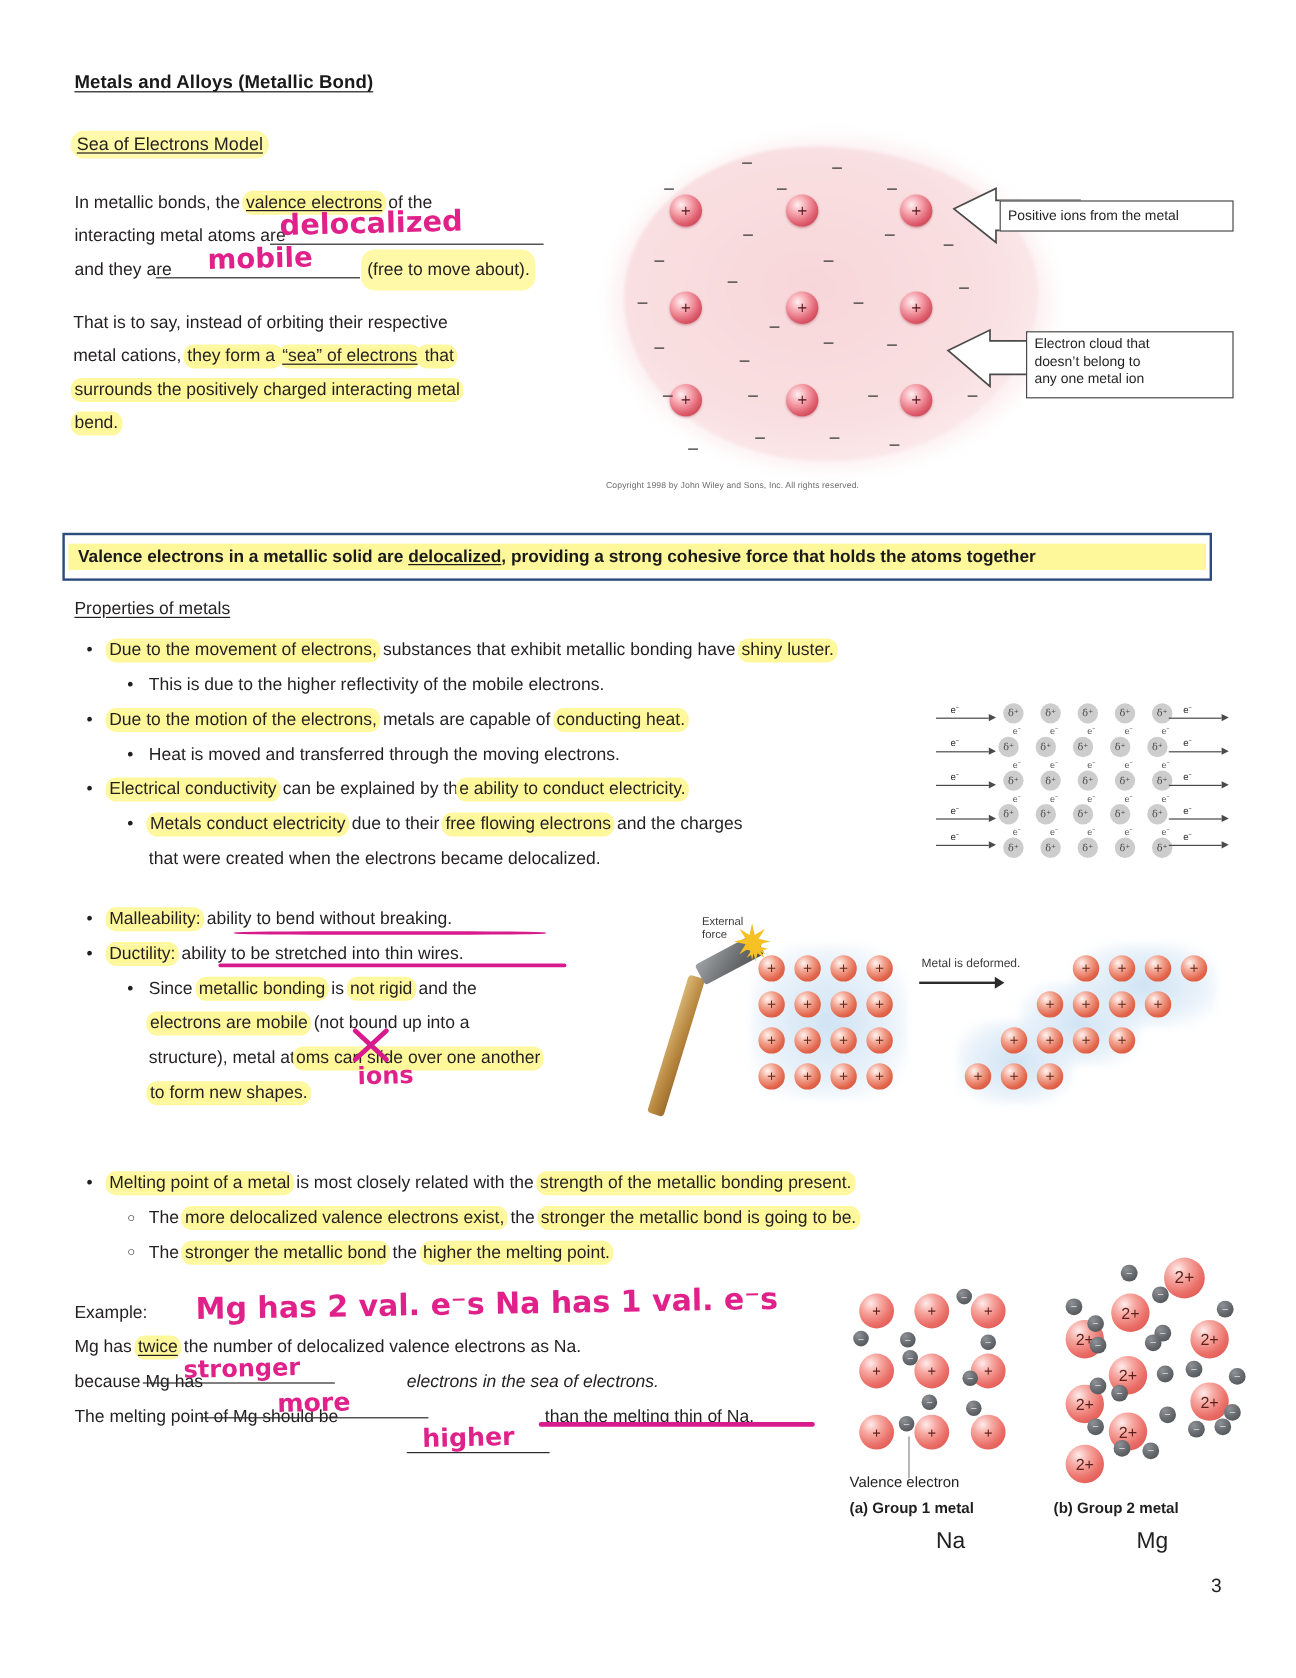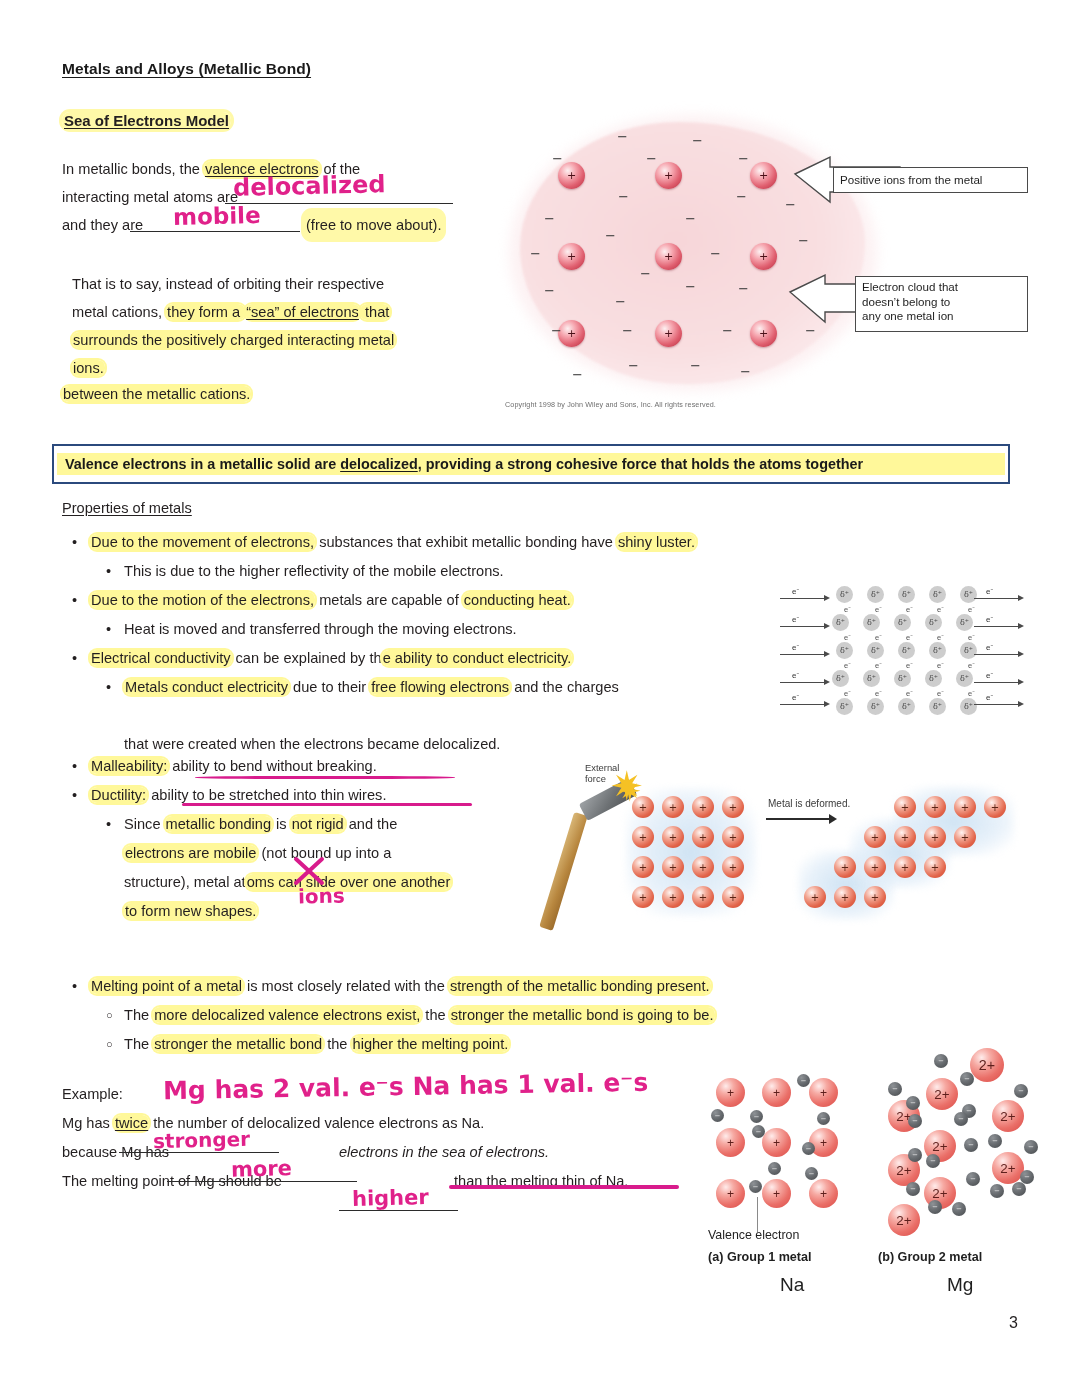--- a/index.html
+++ b/index.html
@@ -168,21 +168,21 @@
   .fig4 .sym { position:absolute; font-size:19px; color:#1f1f1f; }
   .fig4 .leader { position:absolute; width:1px; background:#8a8a8a; }
 </style>
 </head>
 <body>
 
 <div class="page">
 
   <h1 class="doc-title">Metals and Alloys (Metallic Bond)</h1>
 
-  <div class="sec-head" style="left:62px; top:112px;font-weight:bold;">
+  <div class="sec-head" style="left:62px; top:112px;">
     <span class="hl-soft">Sea of Electrons Model</span>
   </div>
 
   <div class="para" style="left:62px; top:155px; width:430px;">
     <div style="position:relative; height:28px;">
       <span>In metallic bonds, the </span><span class="hl u">valence electrons</span><span> of the</span>
     </div>
     <div style="position:relative; height:28px;">
       <span>interacting metal atoms are</span>
     </div>
@@ -191,31 +191,30 @@
       <span class="hl-soft" style="position:absolute; left:242px; top:0;">(free to move about).</span>
     </div>
   </div>
 
   <div class="blank-line" style="left:225px; top:203px; width:228px;"></div>
   <div class="hand" style="left:233px; top:172px; font-size:24px;">delocalized</div>
 
   <div class="blank-line" style="left:130px; top:231px; width:170px;"></div>
   <div class="hand" style="left:173px; top:203px; font-size:23px;">mobile</div>
 
-  <div class="para" style="left:72px; top:255px; width:450px;margin-top:15px;">
+  <div class="para" style="left:61px; top:255px; width:450px;">
     <div><span>That is to say, instead of orbiting their respective</span></div>
     <div>
       <span>metal cations, </span><span class="hl">they form a </span><span class="hl u">“sea” of electrons</span><span class="hl"> that</span>
     </div>
     <div><span class="hl">surrounds the positively charged interacting metal</span></div>
-    <div><span class="hl">ions.</span></div>
+    <div><span class="hl">bend.</span></div>
   </div>
 
   <div class="para" style="left:62px; top:380px; width:460px;">
-    <div><span class="hl">between the metallic cations.</span></div>
   </div>
 
   <div class="fig1">
     <div class="blob2"></div>
     <div class="blob"></div>
 
     <div class="ion" style="left:58px;  top:50px;">+</div>
     <div class="ion" style="left:155px; top:50px;">+</div>
     <div class="ion" style="left:250px; top:50px;">+</div>
     <div class="ion" style="left:58px;  top:131px;">+</div>
@@ -301,21 +300,21 @@
     <div style="position:relative; padding-left:28px;">
       <span style="position:absolute; left:10px; top:0;">•</span>
       <span class="hl">Electrical conductivity</span><span> can be explained by th</span><span class="hl">e ability to conduct electricity.</span>
     </div>
 
     <div style="position:relative; padding-left:62px;">
       <span style="position:absolute; left:44px; top:0;">•</span>
       <span class="hl">Metals conduct electricity</span><span> due to their </span><span class="hl">free flowing electrons</span><span> and the charges</span>
     </div>
 
-    <div style="position:relative; padding-left:62px;margin-top:28px;">
+    <div style="position:relative; padding-left:62px;">
       <span>that were created when the electrons became delocalized.</span>
     </div>
   </div>
 
   <div class="fig2">
 
     <div id="f2-lattice">
         <div class="latt" style="left: 58px; top: 14px;">δ⁺</div>
         <div class="latt" style="left: 89px; top: 14px;">δ⁺</div>
         <div class="latt" style="left: 120px; top: 14px;">δ⁺</div>

